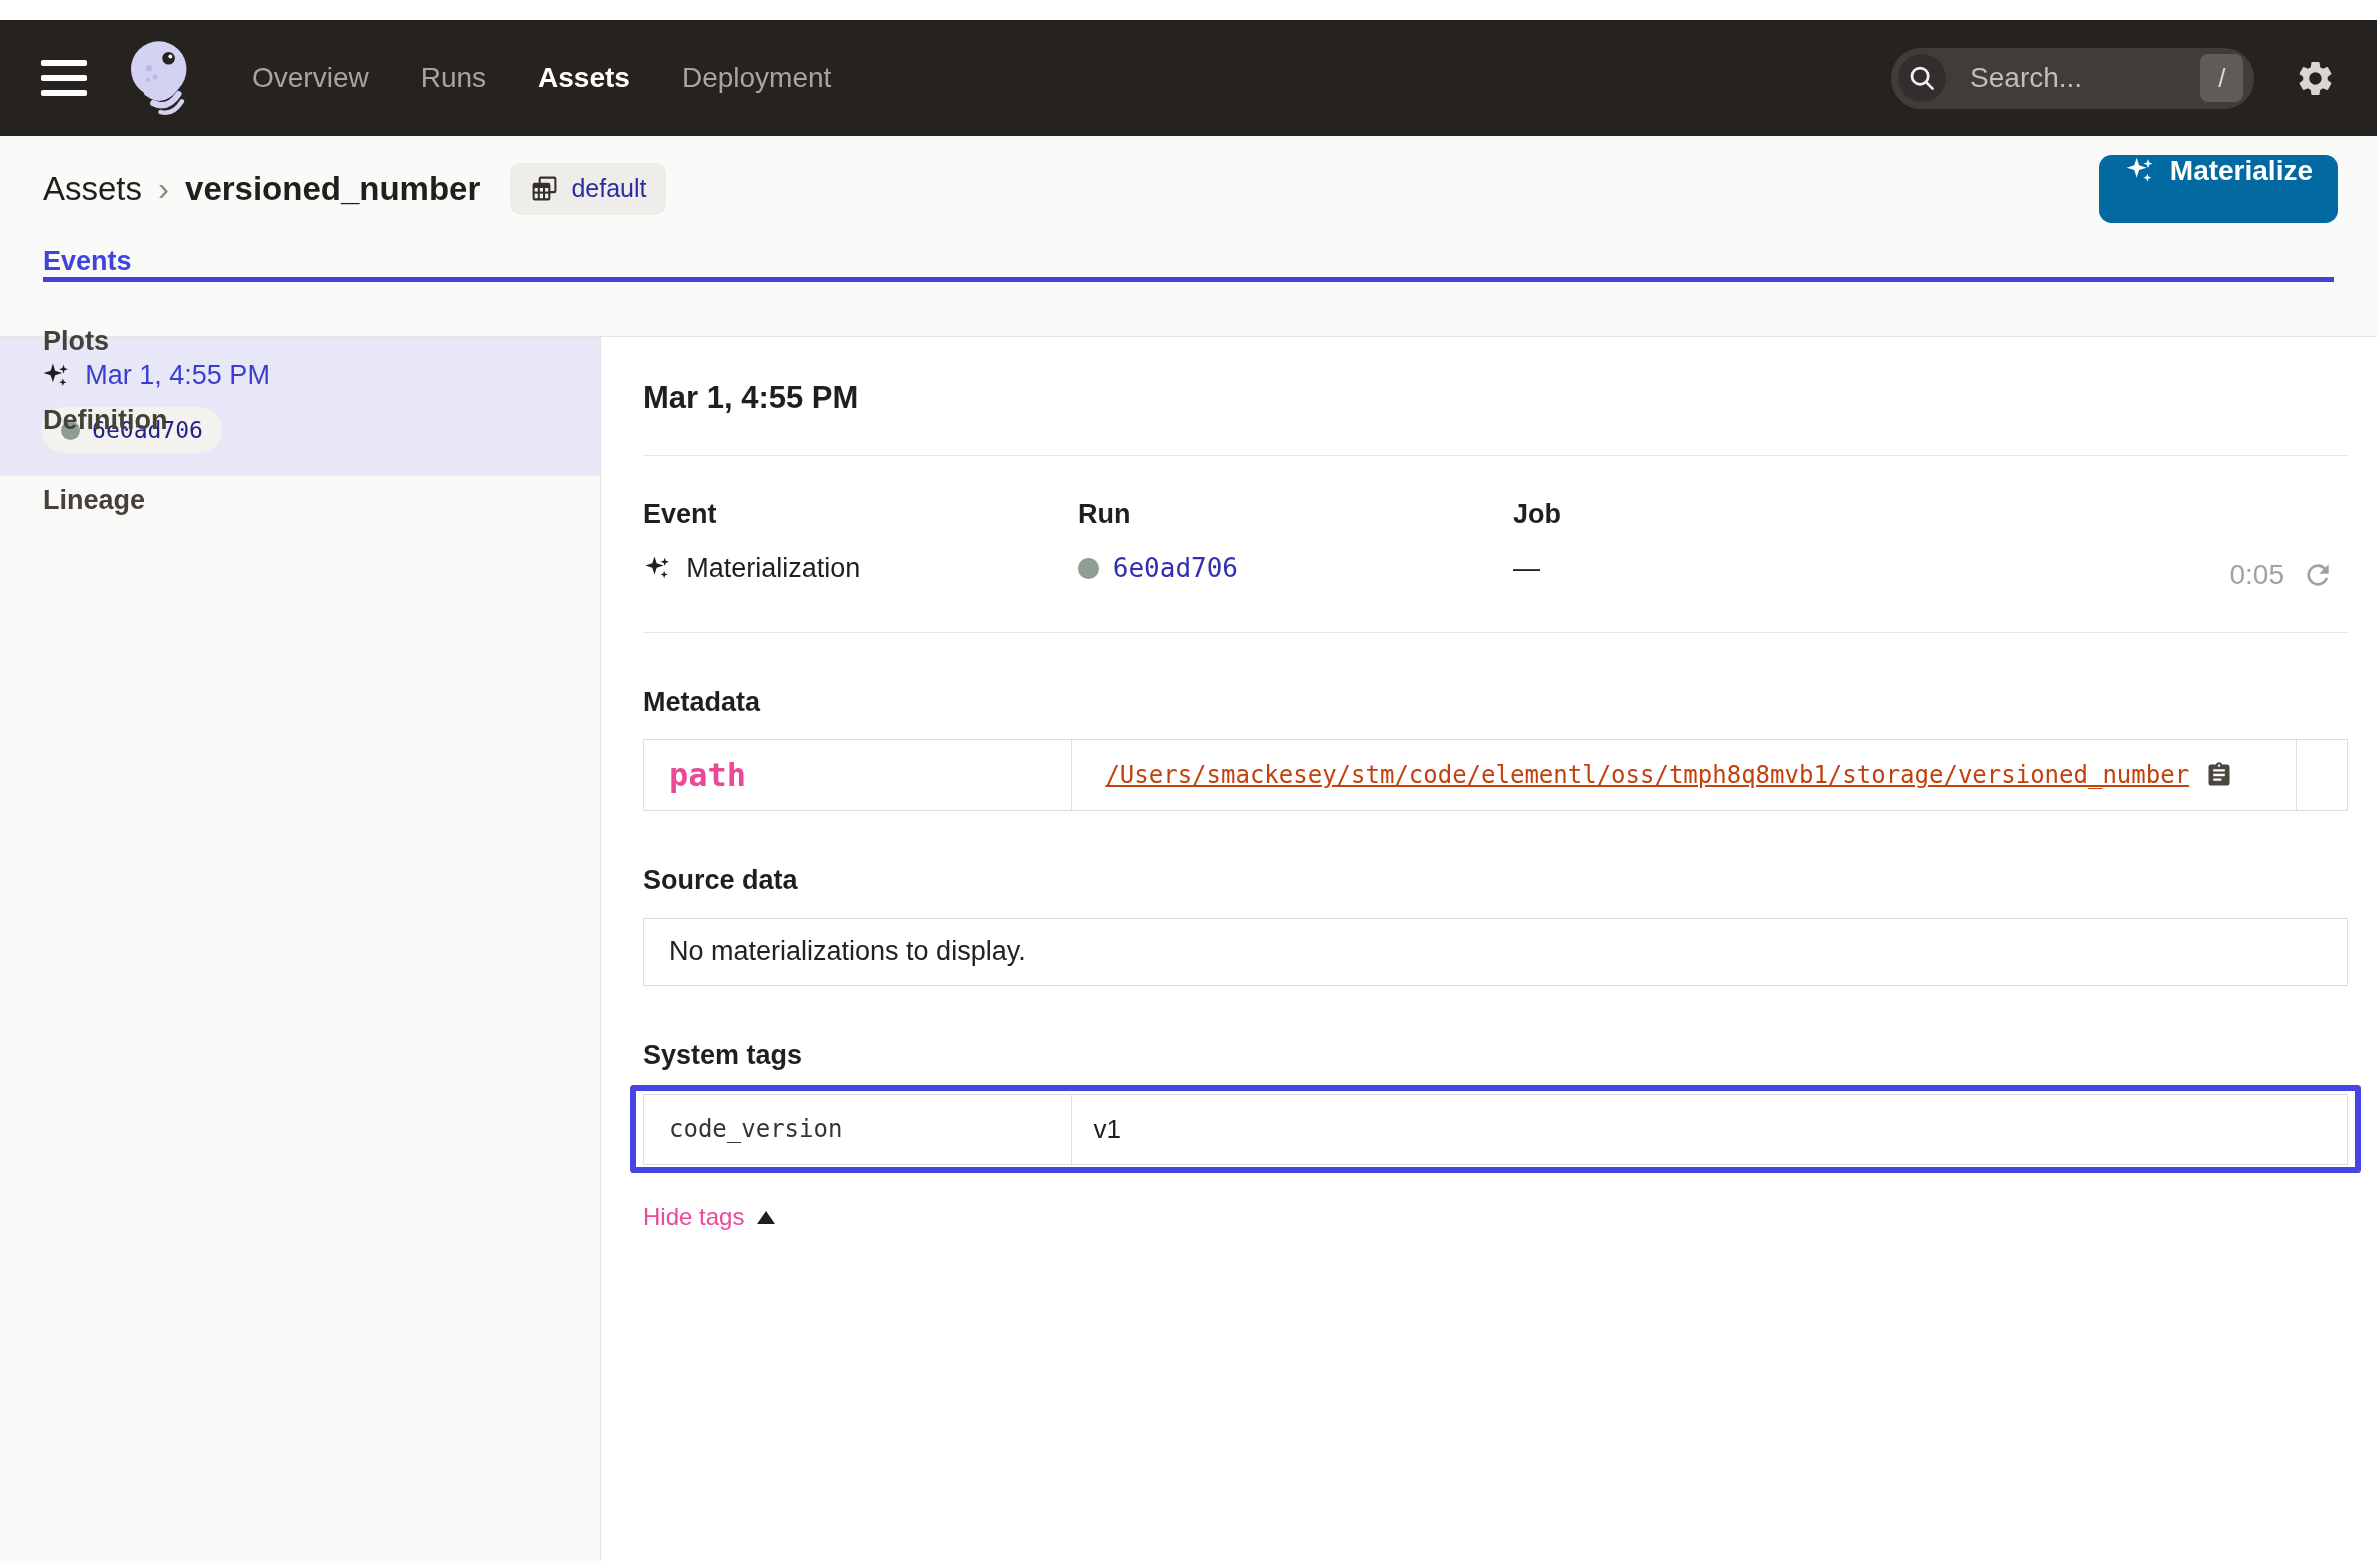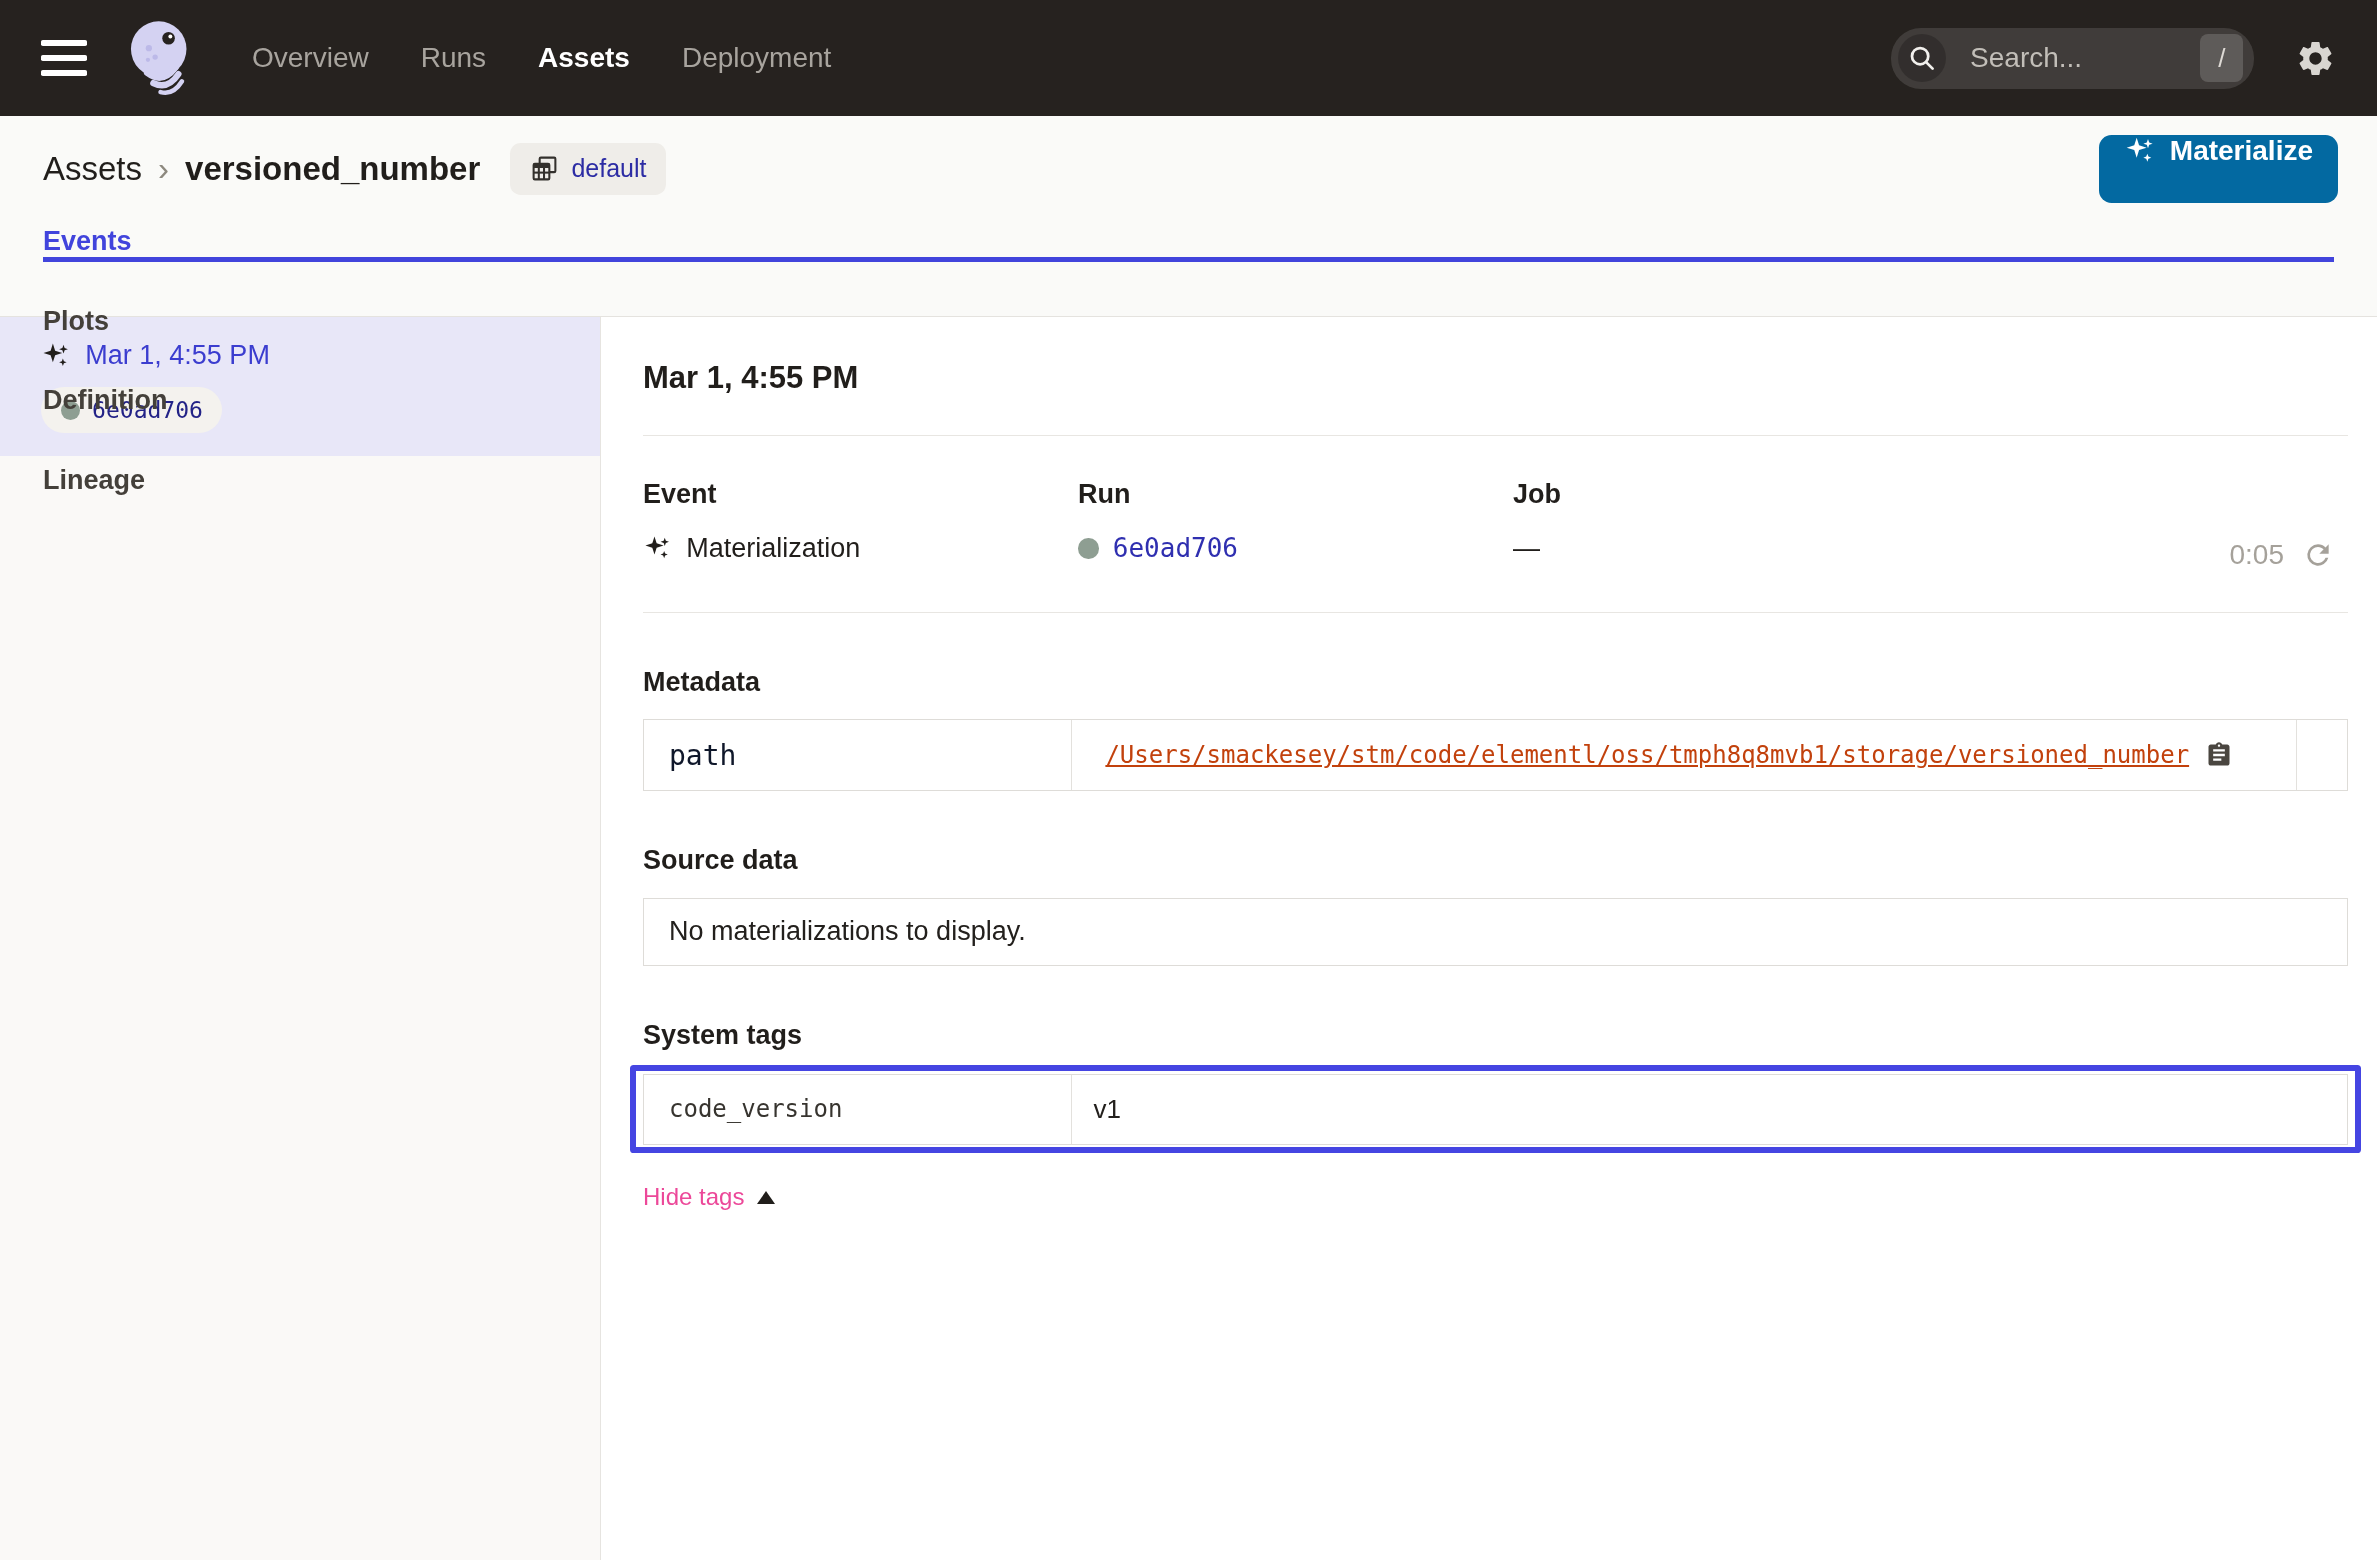--- a/index.html
+++ b/index.html
@@ -9,21 +9,21 @@
     background: #ffffff;
     overflow: hidden;
     position: relative;
     color: #211E1B;
   }
   .mono { font-family: "DejaVu Sans Mono", monospace; }
 
   
   .topnav {
     height: 116px; background: #26221F;
-    display: flex; align-items: center; padding: 0 41px;
+    display: flex; align-items: center; padding: 0 41px; margin-top: 20px;
   }
   .hamburger { width: 46px; display: flex; flex-direction: column; gap: 9px; cursor: pointer; margin-right: 34px; }
   .hamburger span { display: block; height: 6.3px; background: #FFFFFF; border-radius: 1.8px; }
   .logo { width: 79px; height: 86px; margin-right: 52px; flex: 0 0 auto; }
   .nav-links { display: flex; gap: 52px; align-items: center; }
   .nav-link { font-size: 28px; font-weight: 500; color: #A8A49E; cursor: pointer; text-decoration: none; }
   .nav-link.active { color: #FFFFFF; font-weight: 700; }
   .topnav-spacer { flex: 1; }
   .searchbox {
     width: 363px; height: 61px; border-radius: 30px;
@@ -109,21 +109,21 @@
   .run-link { font-size: 26px; color: #2F2FB0; text-decoration: none; cursor: pointer; }
   .job-empty { font-size: 27px; color: #211E1B; }
 
   .section-heading { margin-top: 54px; font-size: 27px; font-weight: 700; color: #211E1B; }
 
   .meta-table {
     margin-top: 21.4px; border: 0.9px solid #DEDCD8;
     display: grid; grid-template-columns: 428px 1fr 50px;
   }
   .meta-table > div { min-height: 70px; display: flex; align-items: center; }
-  .kcell { padding-left: 25px; font-size: 28px; color: #0f172a; border-right: 0.9px solid #E3E1DD; }
+  .kcell { padding-left: 25px; font-size: 32px; color: #ec4899; border-right: 0.9px solid #E3E1DD; font-weight: bold; }
   .vcell { padding-left: 21.4px; gap: 16px; border-right: 0.9px solid #E3E1DD; }
   .path-link { font-size: 24px; color: #c2410c; text-decoration: underline; cursor: pointer; margin-left: 12px; }
   .copy-icon { color: #4A4640; display: flex; cursor: pointer; }
 
   .source-box {
     margin-top: 21.4px; border: 0.9px solid #DEDCD8; height: 68px;
     display: flex; align-items: center; padding-left: 25px; font-size: 27px; color: #23201D;
   }
 
   .tags-table { margin-top: 23px; border: 0.9px solid #DEDCD8; }

